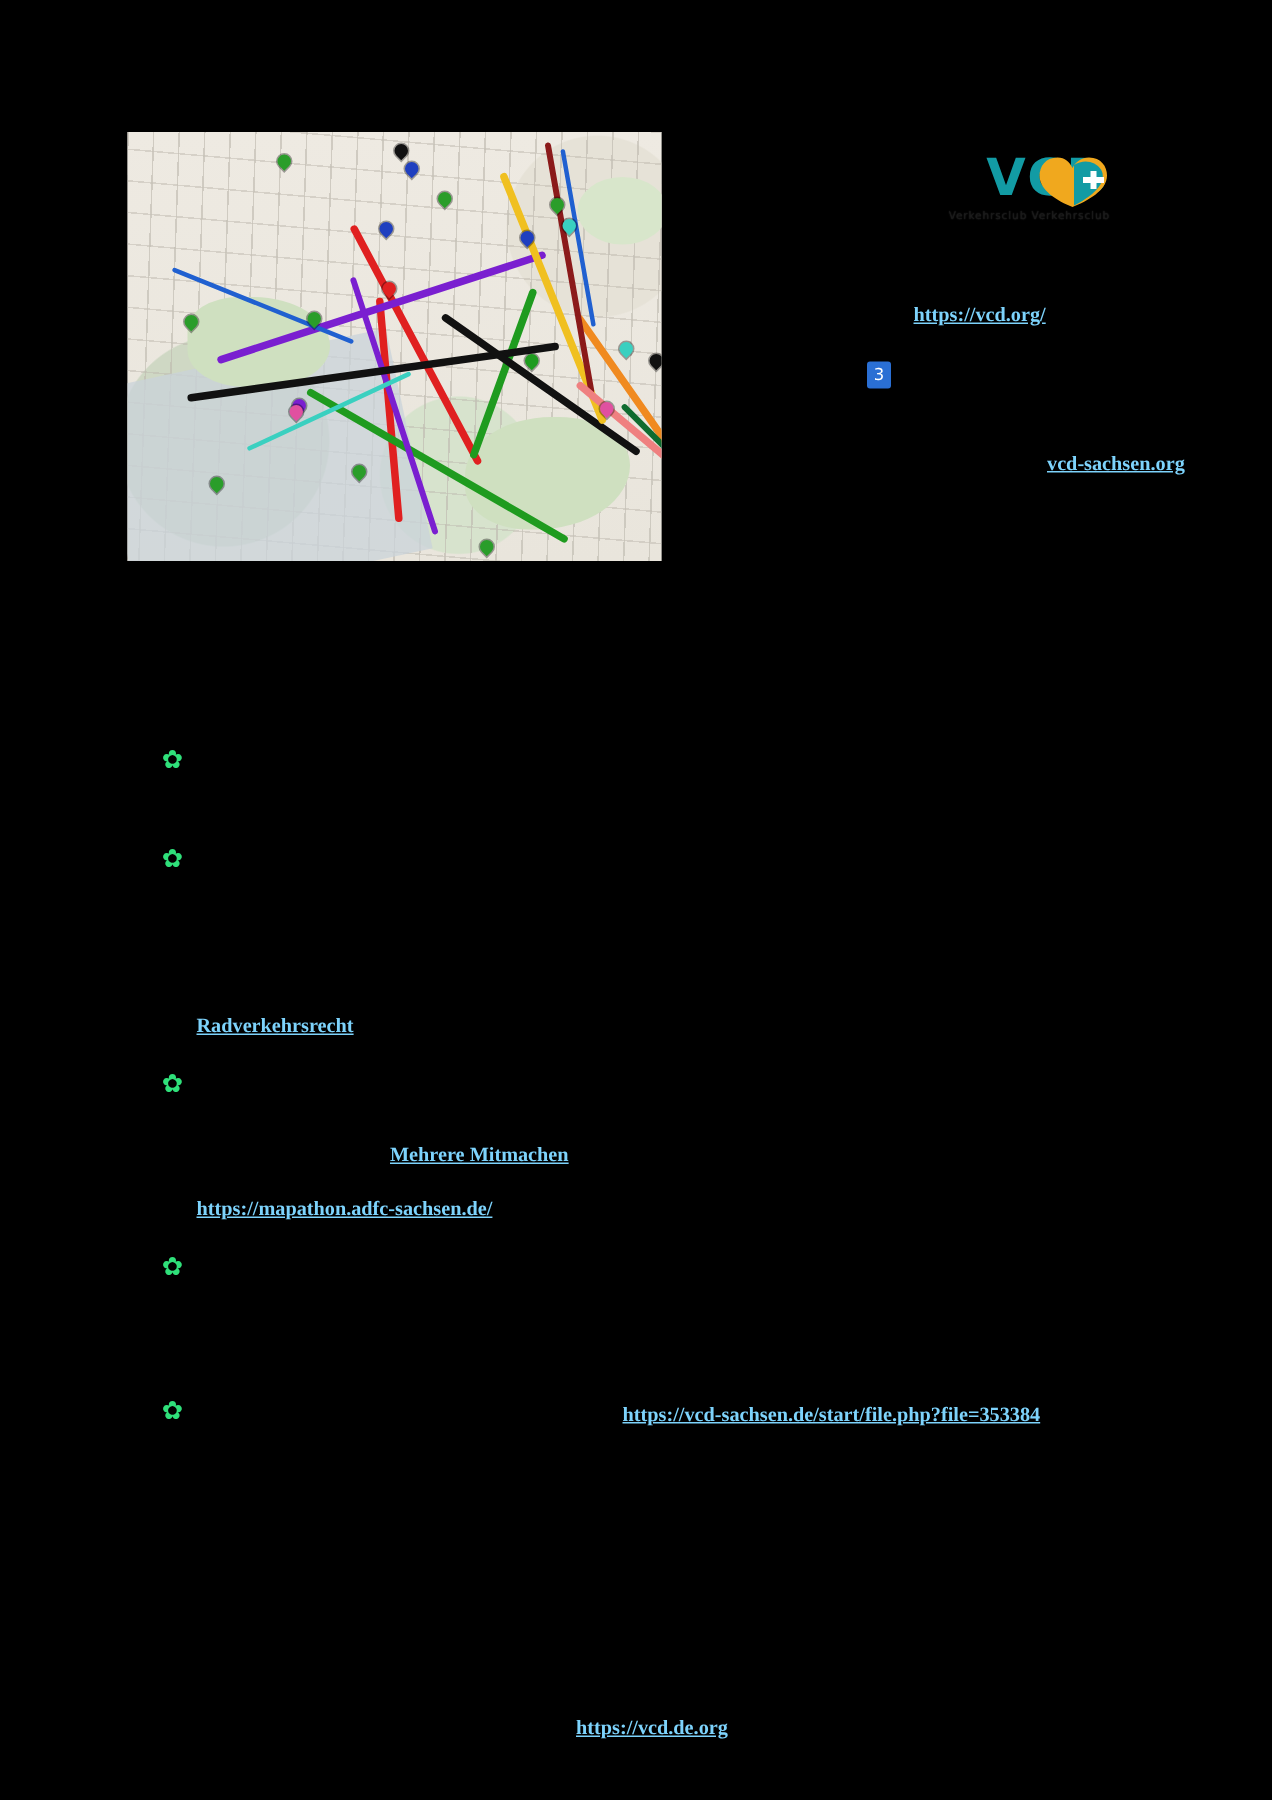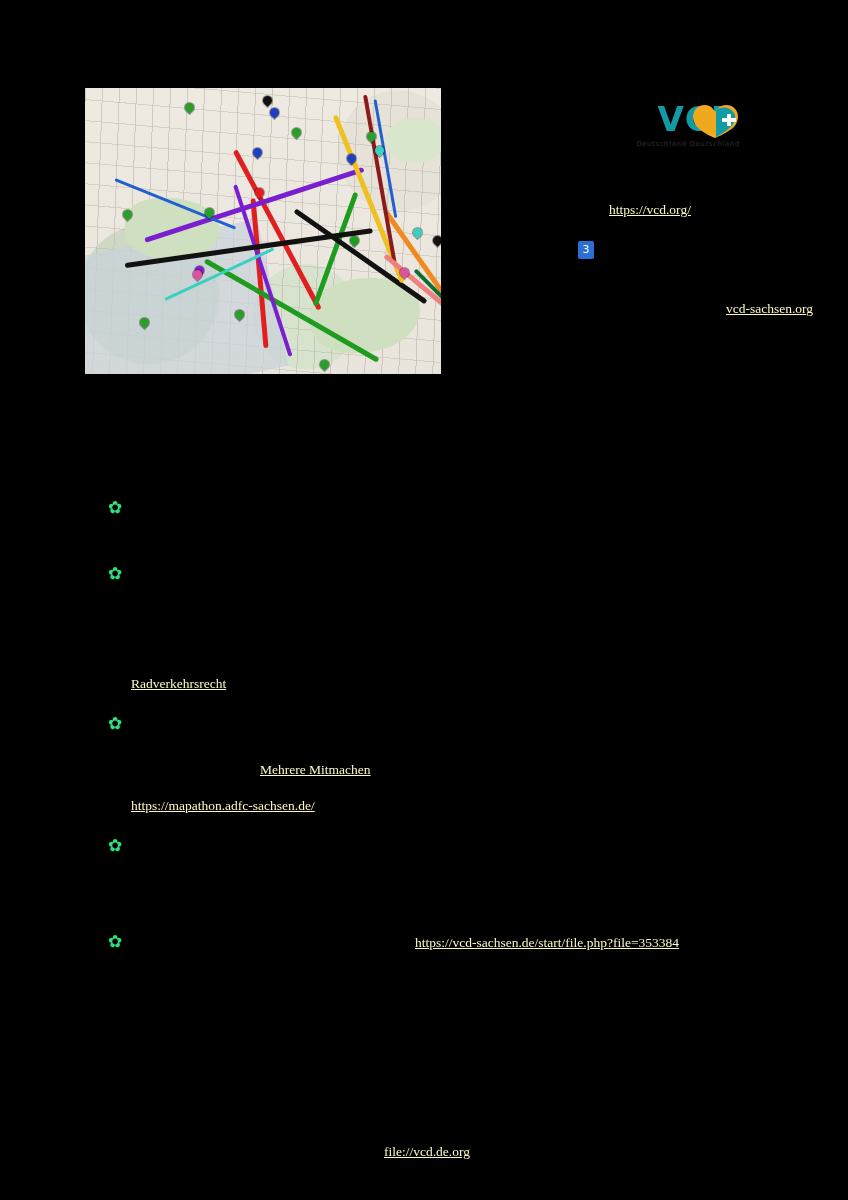--- a/index.html
+++ b/index.html
@@ -117,23 +117,23 @@
     font-family: "DejaVu Sans", sans-serif;
     font-size: 7px;
     letter-spacing: .6px;
     color: #1a1a1a;
     text-shadow: 0 0 1px #333;
     white-space: nowrap;
   }
   .link {
     position: absolute;
     font-family: "Liberation Serif", serif;
-    font-weight: normal;
+    font-weight: bold;
     font-size: 13.5px;
-    color: #fef9c3;
+    color: #7dd3fc;
     text-decoration: underline;
     white-space: nowrap;
     cursor: pointer;
   }
 
   
   .star {
     position: absolute;
     width: 16px;
     height: 16px;
@@ -214,33 +214,33 @@
       </div>
   </div>
 
   <div class="logo">
     <div class="logo-text">VCD</div>
     <svg class="logo-heart" viewBox="0 0 48 38">
       <path d="M13 3 C5 3 1 9 1 15 C1 25 13 32 23 36 C33 32 46 25 46 15 C46 9 42 3 34 3 C29 3 25 6 23 10 C21 6 18 3 13 3 Z" fill="#f0a81e"></path>
       <path d="M24 8 C30 4 38 5 42 11 C46 18 40 27 24 35 C24 35 24 8 24 8 Z" fill="#129ba4"></path>
       <path d="M30 16 h5 v-4 h4 v4 h5 v4 h-5 v4 h-4 v-4 h-5 z" fill="#ffffff"></path>
     </svg>
-    <div class="logo-sub">Deutschland Deutschland</div>
+    <div class="logo-sub">Verkehrsclub Verkehrsclub</div>
   </div>
 
   <div class="badge">3</div>
 
   <div id="links-layer">
       <a class="link" href="#" style="left: 609px; top: 202px;">https://vcd.org/</a>
-      <a class="link" href="#" style="left: 726px; top: 301px;">vcd-sachsen.org</a>
+      <a class="link" href="#" style="left: 698px; top: 301px;">vcd-sachsen.org</a>
       <a class="link" href="#" style="left: 131px; top: 676px;">Radverkehrsrecht</a>
       <a class="link" href="#" style="left: 260px; top: 717px; margin-top: 45px;">Mehrere Mitmachen</a>
       <a class="link" href="#" style="left: 131px; top: 798px; text-align: right;">https://mapathon.adfc-sachsen.de/</a>
       <a class="link" href="#" style="left: 415px; top: 892px; margin-top: 43px;">https://vcd-sachsen.de/start/file.php?file=353384</a>
-      <a class="link" href="#" style="left: 384px; top: 1144px;">file://vcd.de.org</a>
+      <a class="link" href="#" style="left: 384px; top: 1144px;">https://vcd.de.org</a>
     </div>
   <div id="bullets-layer">
       <span class="star" style="left: 107px; top: 499px;">✿</span>
       <span class="star" style="left: 107px; top: 565px;">✿</span>
       <span class="star" style="left: 107px; top: 715px;">✿</span>
       <span class="star" style="left: 107px; top: 837px;">✿</span>
       <span class="star" style="left: 107px; top: 933px;">✿</span>
     </div>
 
 </div>

